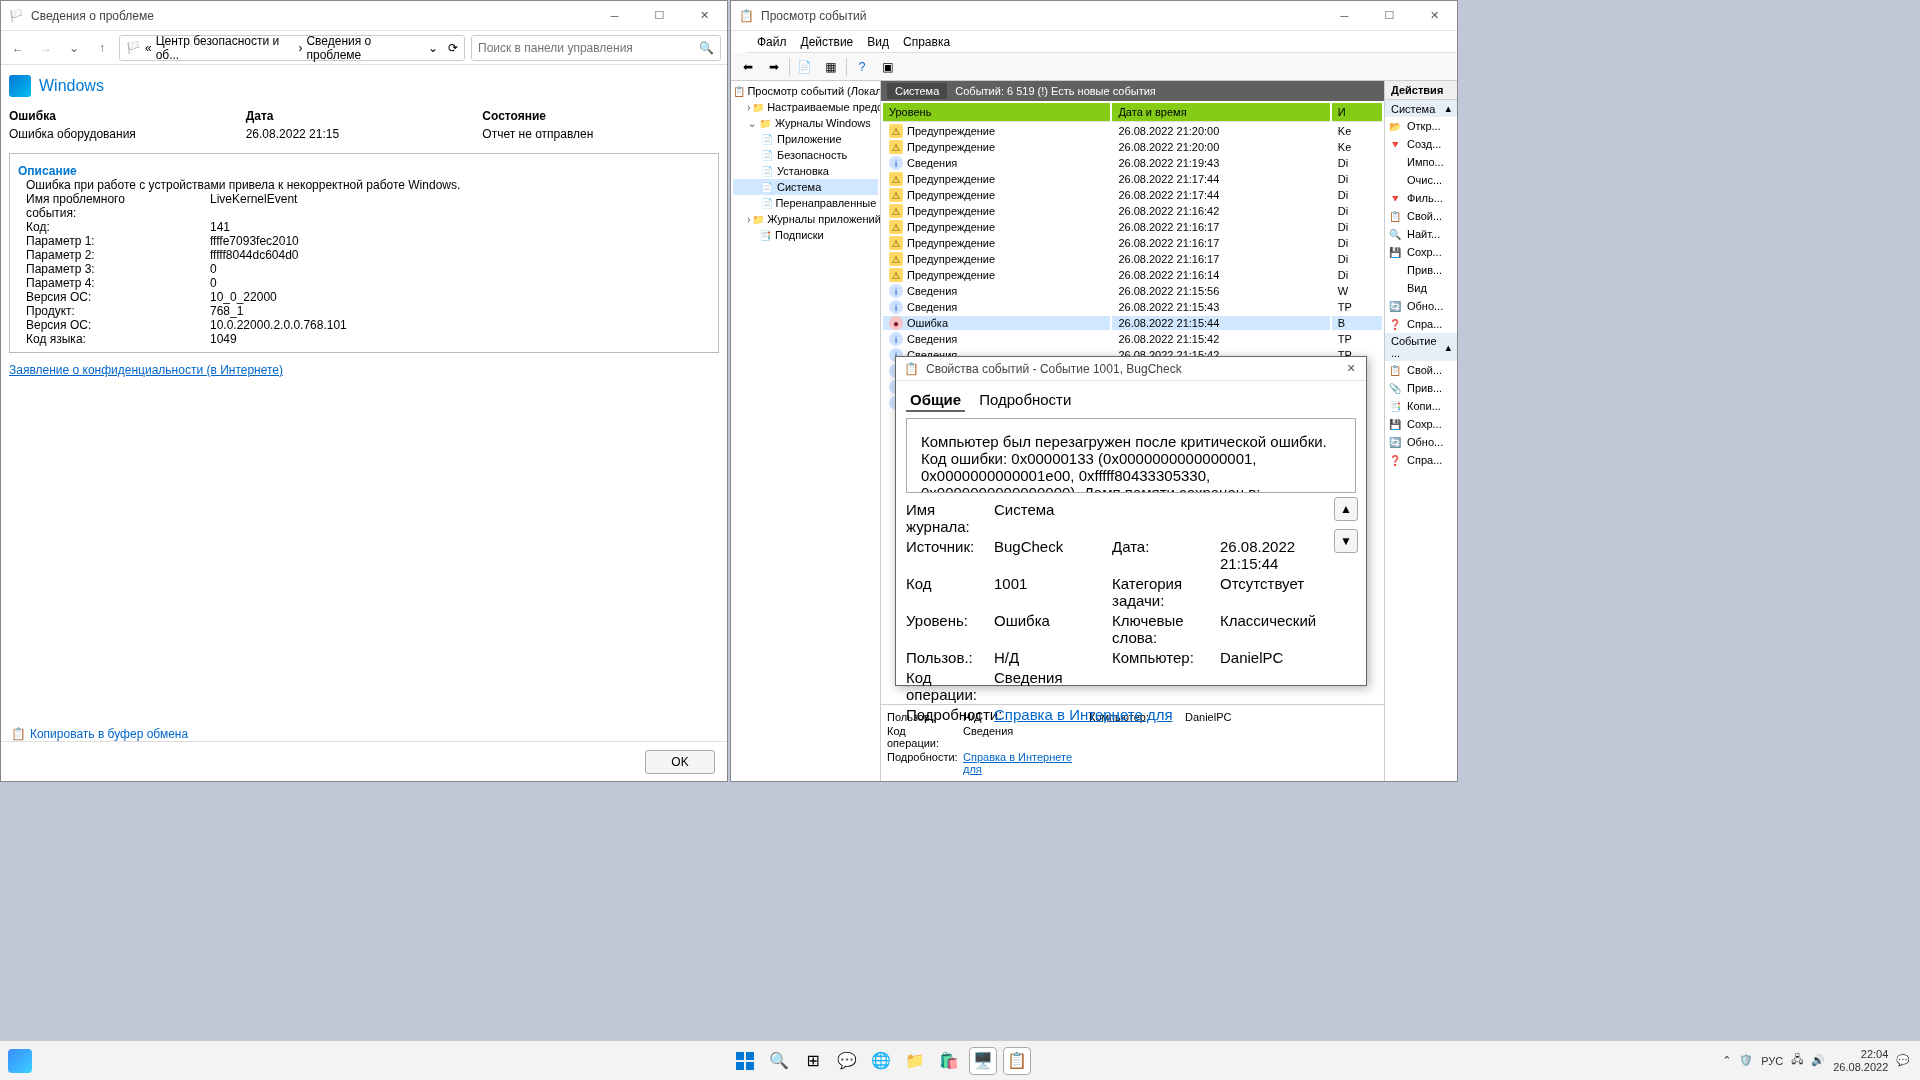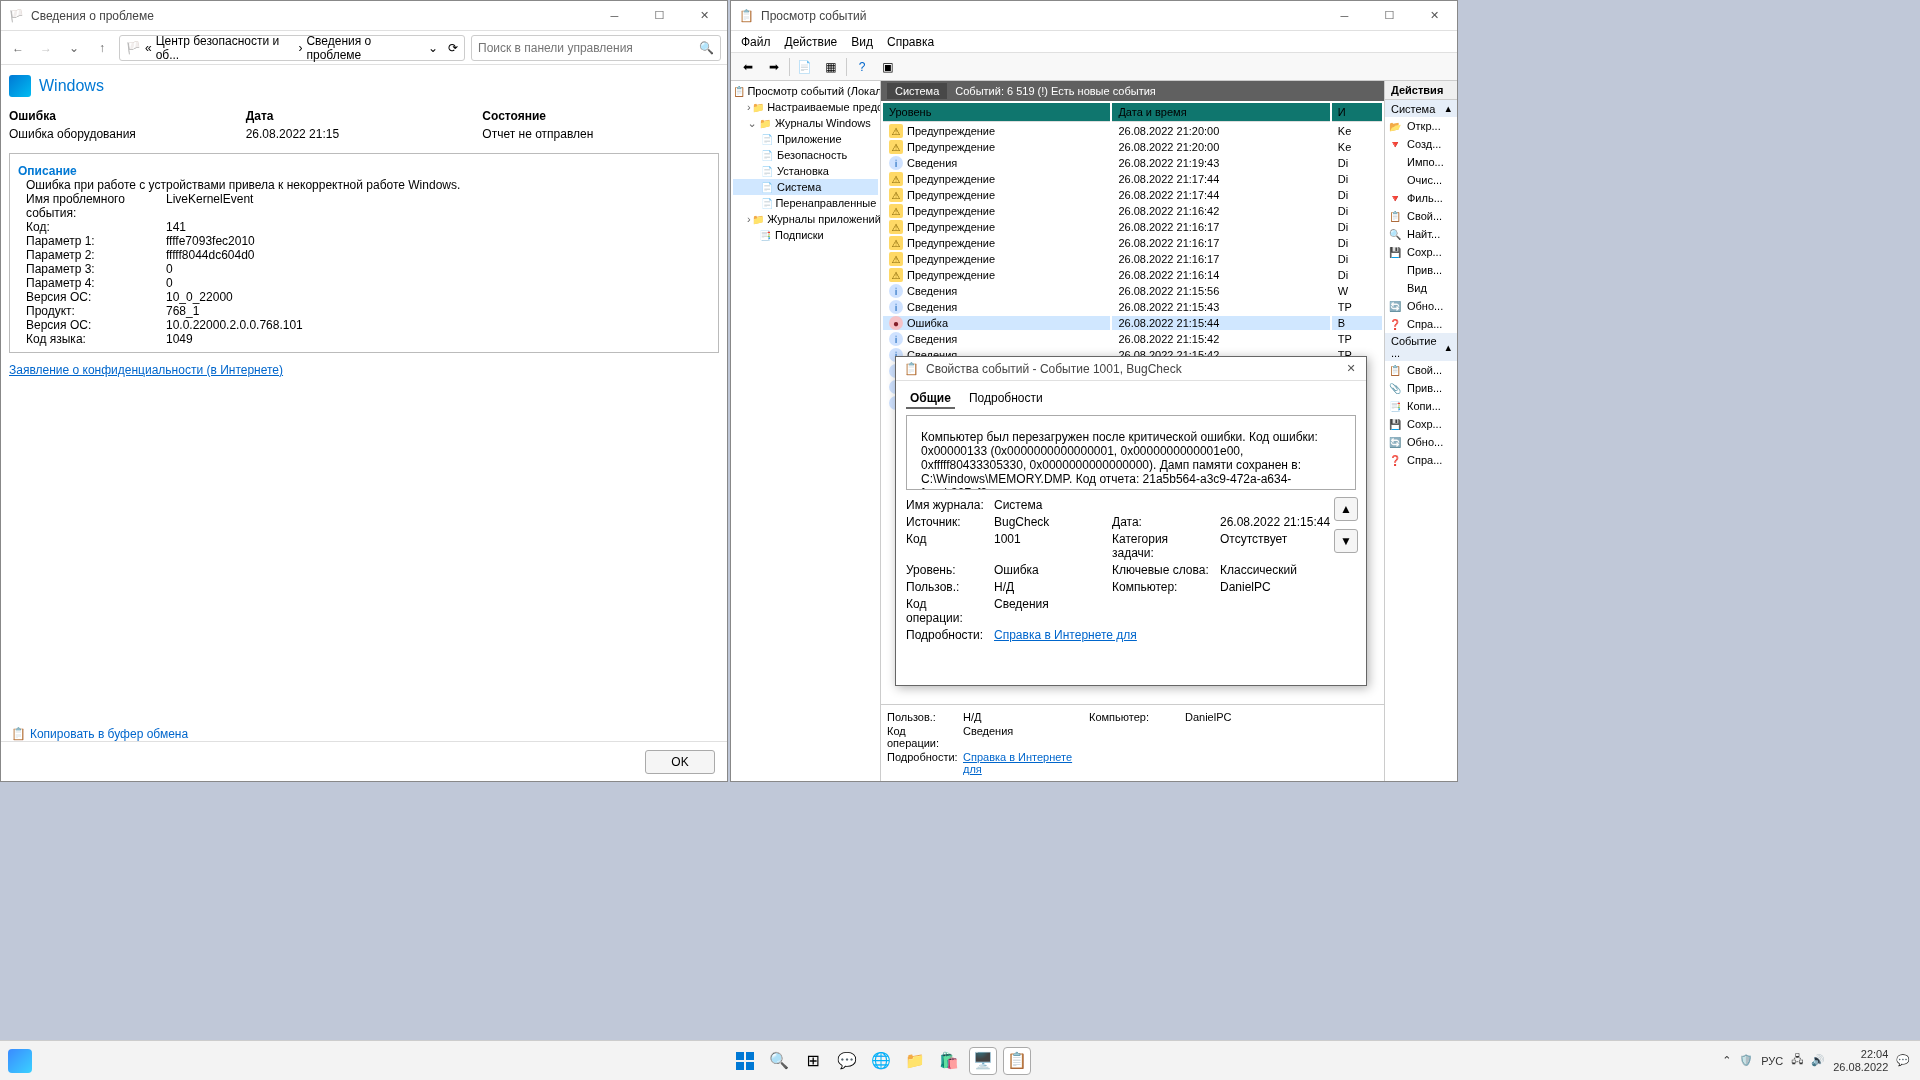--- a/index.html
+++ b/index.html
@@ -25,49 +25,49 @@
 .win-header { display: flex; align-items: center; gap: 8px; margin-bottom: 12px; }
 .win-header .w-icon { width: 22px; height: 22px; background: linear-gradient(135deg, #0078d4, #00bcf2); border-radius: 3px; }
 .win-header span { color: #0078d4; font-size: 16px; }
 
 .info-row { display: flex; margin-bottom: 4px; }
 .info-col { flex: 1; }
 .info-col.lbl { font-weight: 600; }
 
 .detail-box { border: 1px solid #bbb; padding: 6px 8px; margin-top: 12px; }
 .sect-title { color: #0078d4; font-weight: 600; margin-top: 4px; }
-.sig-row { display: flex; }
+.sig-row { display: flex; gap: 44px; }
 .sig-row .k { width: 140px; }
 
 .privacy-link { color: #0066cc; margin-top: 10px; display: inline-block; cursor: pointer; text-decoration: underline; }
 .copy-row { position: absolute; bottom: 40px; left: 10px; display: flex; align-items: center; gap: 4px; color: #0066cc; cursor: pointer; }
 .btn-row { height: 40px; border-top: 1px solid #e0e0e0; display: flex; justify-content: flex-end; align-items: center; padding: 0 12px; }
 .std-btn { min-width: 70px; height: 24px; border: 1px solid #aaa; background: #f5f5f5; border-radius: 3px; font-size: 12px; cursor: pointer; }
 
 
 #win-event { left: 730px; top: 0; width: 728px; height: 782px; }
-.menubar { height: 22px; display: flex; align-items: center; gap: 14px; padding: 0 10px; border-bottom: 1px solid #e0e0e0; font-size: 12px; }
+.menubar { height: 22px; display: flex; align-items: center; gap: 14px; padding: 0 10px; border-bottom: 1px solid #e0e0e0; font-size: 12px; margin-left: 16px; }
 .toolbar { height: 28px; display: flex; align-items: center; gap: 4px; padding: 0 6px; border-bottom: 1px solid #ccc; background: #f8f8f8; }
 .tool-btn { width: 22px; height: 22px; display: flex; align-items: center; justify-content: center; border: 1px solid transparent; }
 
 .ev-body { flex: 1; display: flex; }
 .ev-tree { width: 150px; border-right: 1px solid #ccc; padding: 2px; overflow: hidden; font-size: 11px; }
 .tree-item { display: flex; align-items: center; gap: 2px; padding: 1px 0; white-space: nowrap; }
 .tree-item.indent1 { padding-left: 14px; }
 .tree-item.indent2 { padding-left: 28px; }
 .tree-item.sel { background: #d0e7ff; }
 .expander { width: 10px; display: inline-block; text-align: center; color: #666; }
 .tree-icon { width: 14px; height: 14px; display: inline-flex; align-items: center; justify-content: center; font-size: 10px; }
 
 .ev-center { flex: 1; display: flex; flex-direction: column; border-right: 1px solid #ccc; overflow: hidden; }
 .ev-header { height: 20px; background: #606060; color: #fff; display: flex; align-items: center; font-size: 11px; padding: 0 6px; }
 .ev-header .pt1 { background: #484848; padding: 2px 8px; margin-right: 8px; }
 .ev-list { flex: 1; overflow: hidden; position: relative; }
 .ev-table { width: 100%; font-size: 11px; }
-.ev-table thead th { text-align: left; padding: 3px 6px; background: #0f766e; border-bottom: 1px solid #ddd; font-weight: 400; position: sticky; top: 0; }
+.ev-table thead th { text-align: left; padding: 3px 6px; background: #84cc16; border-bottom: 1px solid #ddd; font-weight: 400; position: sticky; top: 0; }
 .ev-table td { padding: 0px 6px; white-space: nowrap; }
 .ev-table tr.sel { background: #d0e7ff; }
 .lvl-cell { display: flex; align-items: center; gap: 4px; }
 .lvl-icon { width: 14px; height: 14px; display: inline-flex; align-items: center; justify-content: center; font-size: 10px; border-radius: 2px; }
 .lvl-warn { background: #ffd966; color: #856404; }
 .lvl-info { background: #cfe2ff; color: #0056b3; border-radius: 50%; }
 .lvl-err { background: #f5c2c7; color: #842029; border-radius: 50%; }
 
 .ev-bottom { border-top: 1px solid #ccc; padding: 6px; font-size: 11px; }
 .prop-grid { display: grid; grid-template-columns: 70px 120px 90px 1fr; gap: 2px 6px; }
@@ -75,21 +75,21 @@
 
 .ev-actions { width: 72px; font-size: 11px; }
 .act-header { background: #f0f0f0; padding: 3px 6px; font-weight: 600; border-bottom: 1px solid #ccc; }
 .act-group { background: #e6eef8; padding: 2px 6px; display: flex; justify-content: space-between; align-items: center; }
 .act-item { padding: 2px 4px; display: flex; align-items: center; gap: 4px; white-space: nowrap; overflow: hidden; }
 .act-ico { width: 14px; height: 14px; display: inline-flex; align-items: center; justify-content: center; font-size: 10px; }
 
 
 #dlg-props { position: absolute; left: 895px; top: 356px; width: 472px; height: 330px; background: #fff; border: 1px solid #666; box-shadow: 2px 2px 10px rgba(0,0,0,0.3); display: flex; flex-direction: column; }
 #dlg-props .titlebar { height: 24px; }
-.dlg-body { flex: 1; padding: 8px 10px; font-size: 12px; }
+.dlg-body { flex: 1; padding: 8px 10px; font-size: 15px; }
 .tabs { display: flex; gap: 10px; margin-bottom: 6px; }
 .tab { padding: 2px 4px; }
 .tab.active { font-weight: 600; border-bottom: 2px solid #666; }
 .msg-box { border: 1px solid #aaa; padding: 14px; height: 75px; overflow: auto; margin-bottom: 8px; }
 .dlg-grid { display: grid; grid-template-columns: 80px 110px 100px 1fr; gap: 3px 8px; }
 .dlg-btns { display: flex; justify-content: space-between; padding: 6px 10px; }
 .nav-updown { position: absolute; right: 8px; top: 140px; display: flex; flex-direction: column; gap: 8px; }
 .nav-updown .std-btn { width: 24px; min-width: 24px; }
 
 

